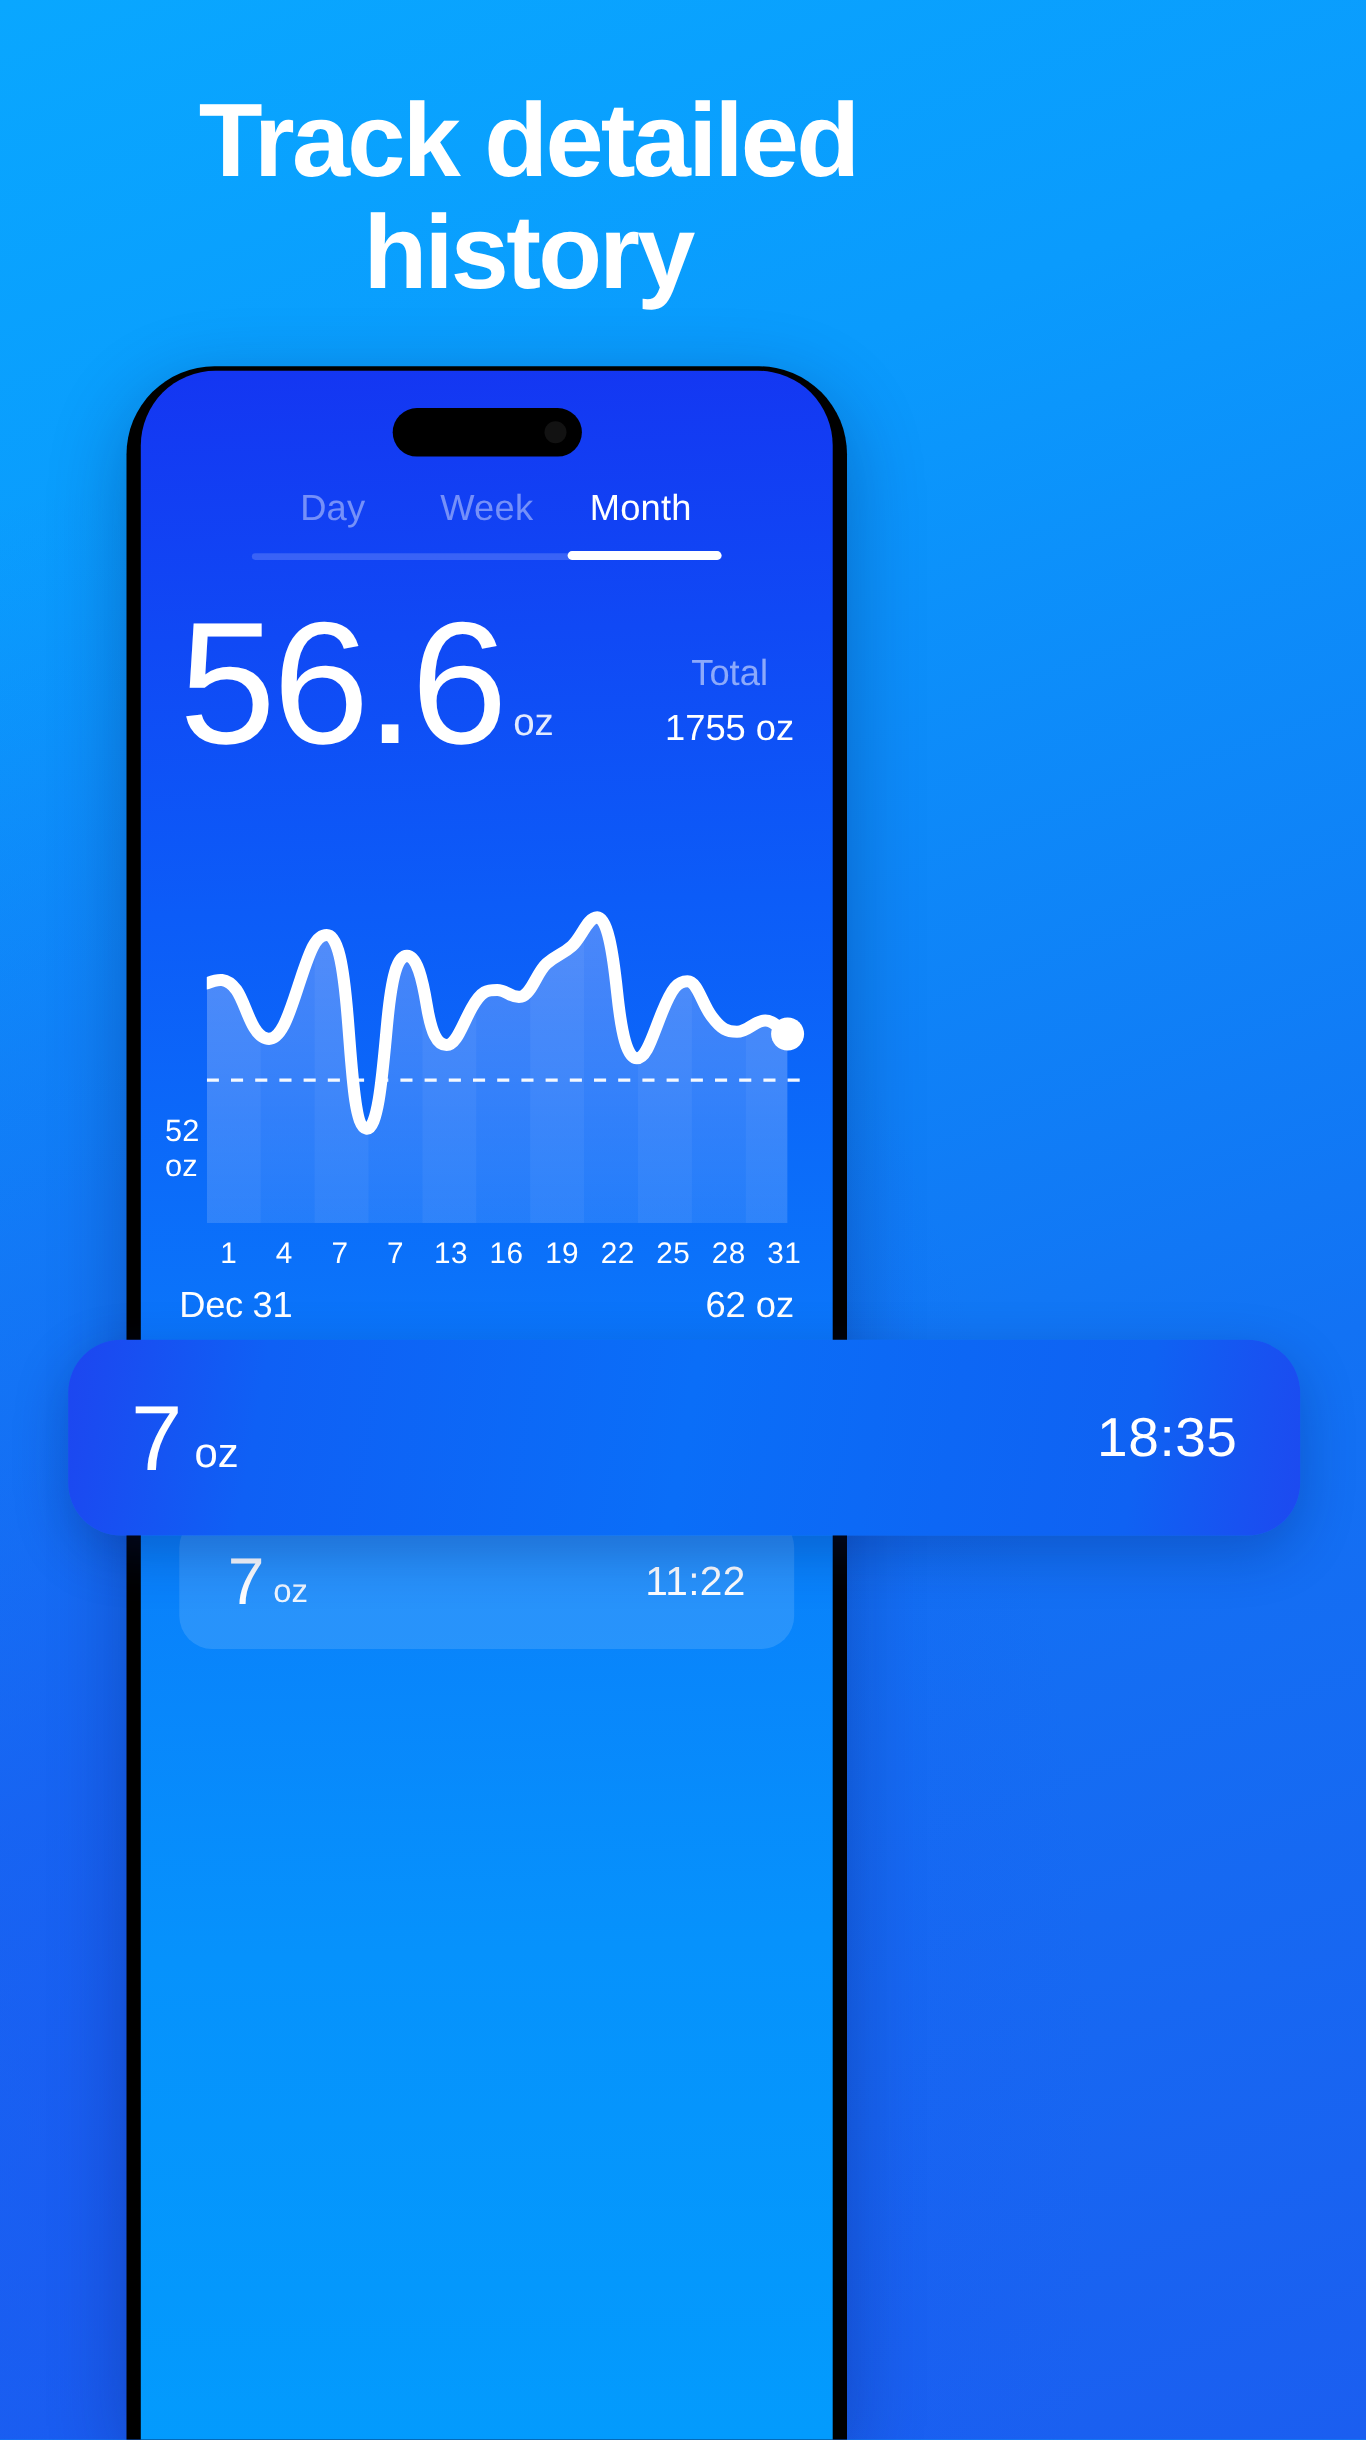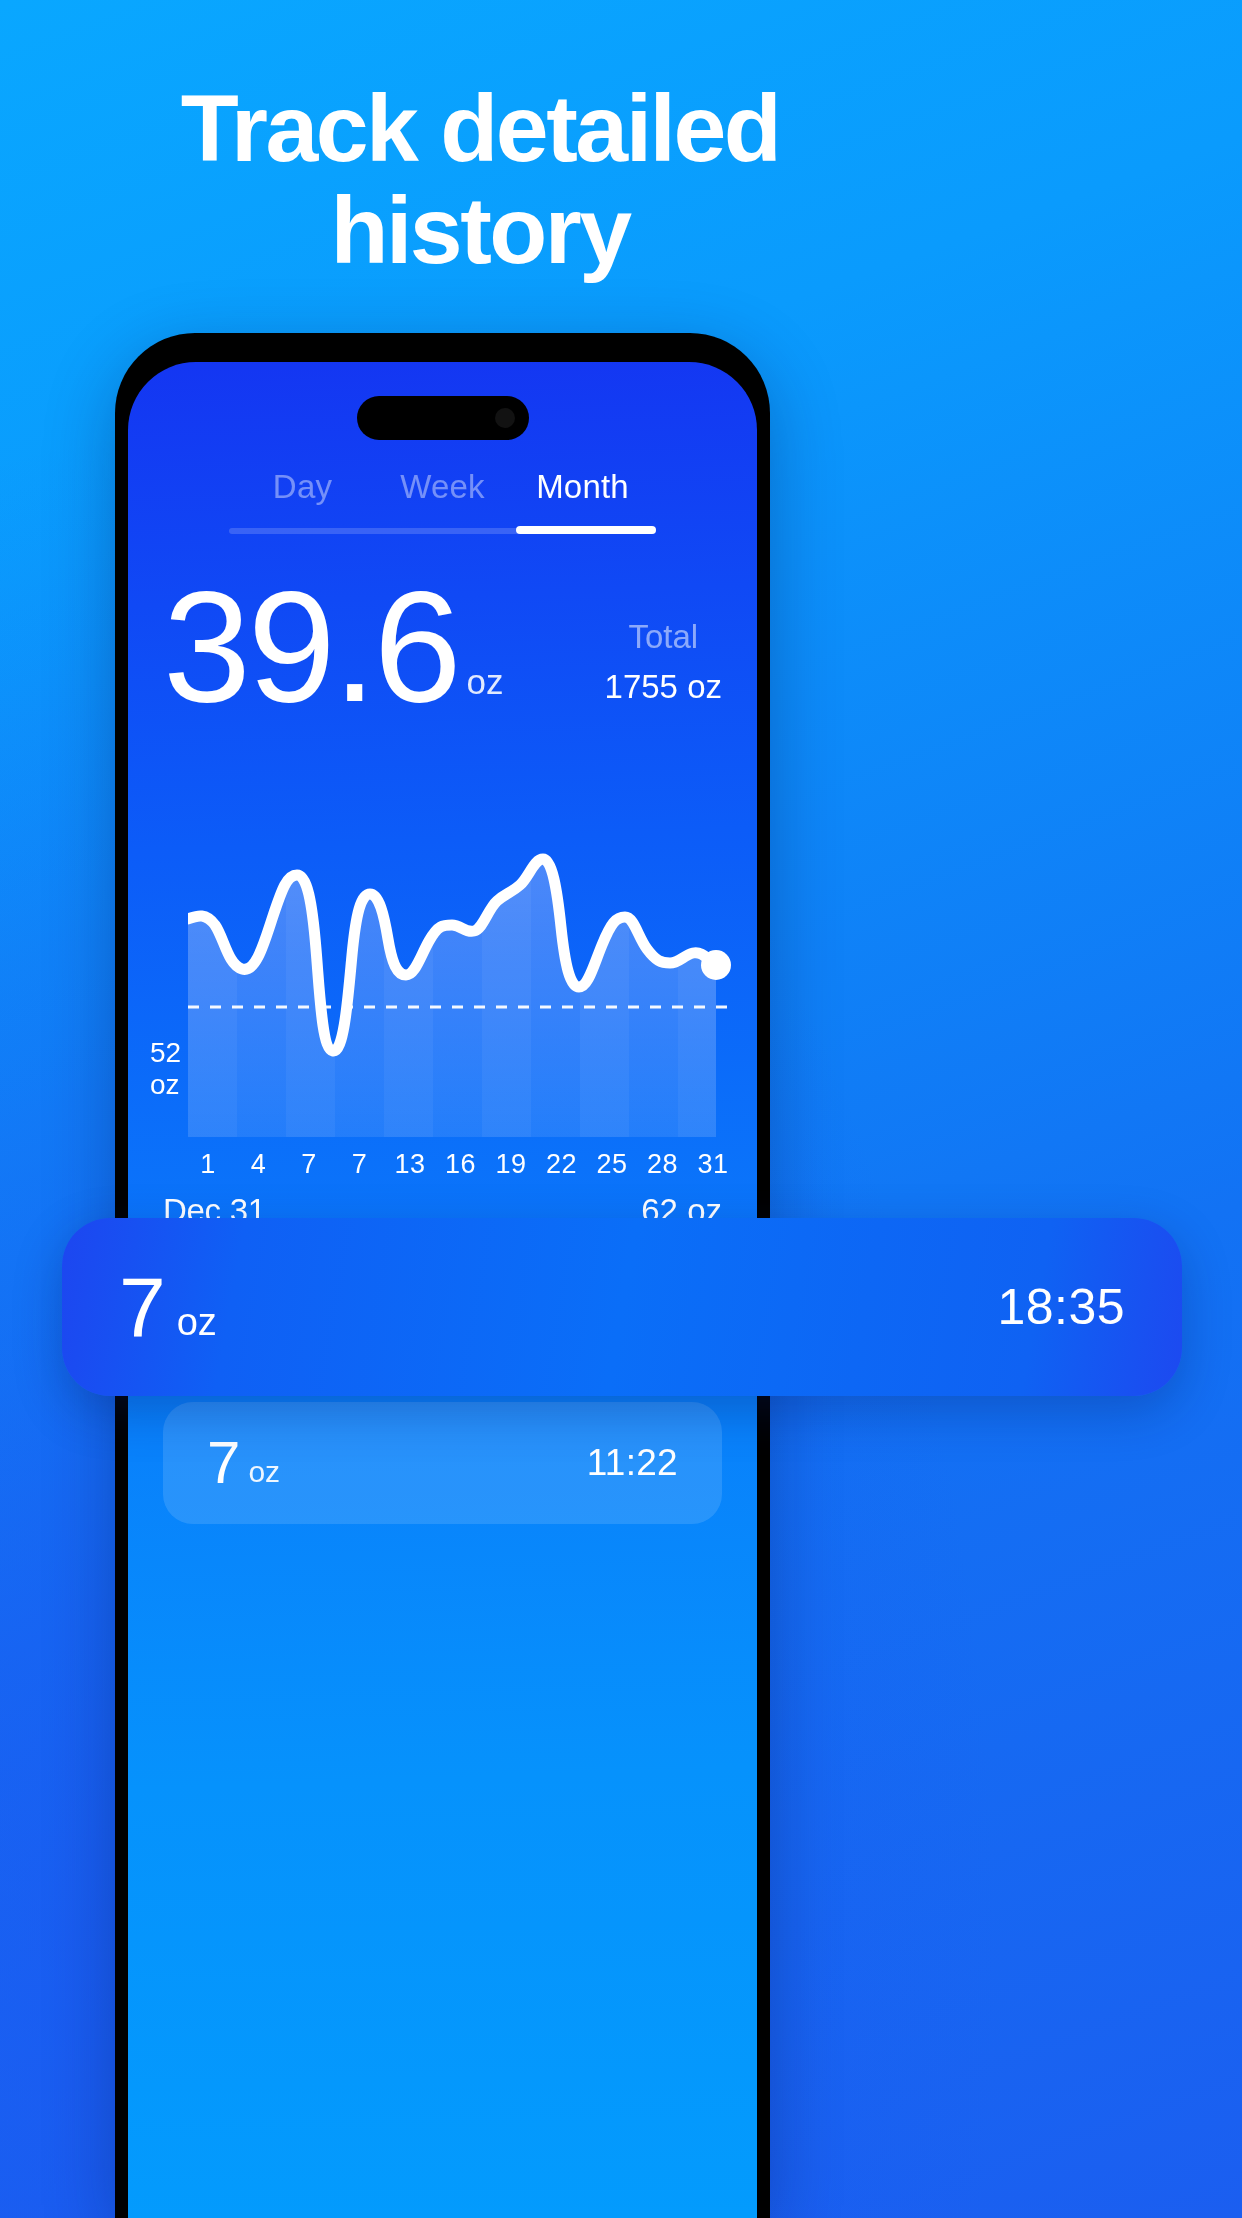--- a/index.html
+++ b/index.html
@@ -34,21 +34,21 @@
     text-align:center;
   }
 
   
   #phone{
     position:absolute;
     left:115px; top:333px;
     width:655px; height:1885px;
     border-radius:80px 80px 0 0;
     background:#000;
-    padding:29px 13px 0 13px;
+    padding:4px 13px 0 13px;
     z-index:10;
     box-shadow:0 20px 70px rgba(5,25,90,.33);
   }
   #screen{
     position:relative;
     width:100%; height:100%;
     border-radius:68px 68px 0 0;
     overflow:hidden;
     background:linear-gradient(178deg,#1436f2 0%,#0c5cf8 26%,#0a7cfb 52%,#0692fc 76%,#039bfd 100%);
   }
@@ -227,21 +227,21 @@
       <div class="tab">Day</div>
       <div class="tab">Week</div>
       <div class="tab active">Month</div>
     </div>
     <div id="tab-track"></div>
     <div id="tab-indicator"></div>
 
     <div id="summary">
       <div id="avg-row">
         <div id="avg-value-wrap">
-          <span id="avg-value">39.6</span>
+          <span id="avg-value">56.6</span>
           <span id="avg-unit">oz</span>
         </div>
         <div id="total-block">
           <div id="total-label">Total</div>
           <div id="total-value">1755 oz</div>
         </div>
       </div>
     </div>
 
     <div id="chart">

